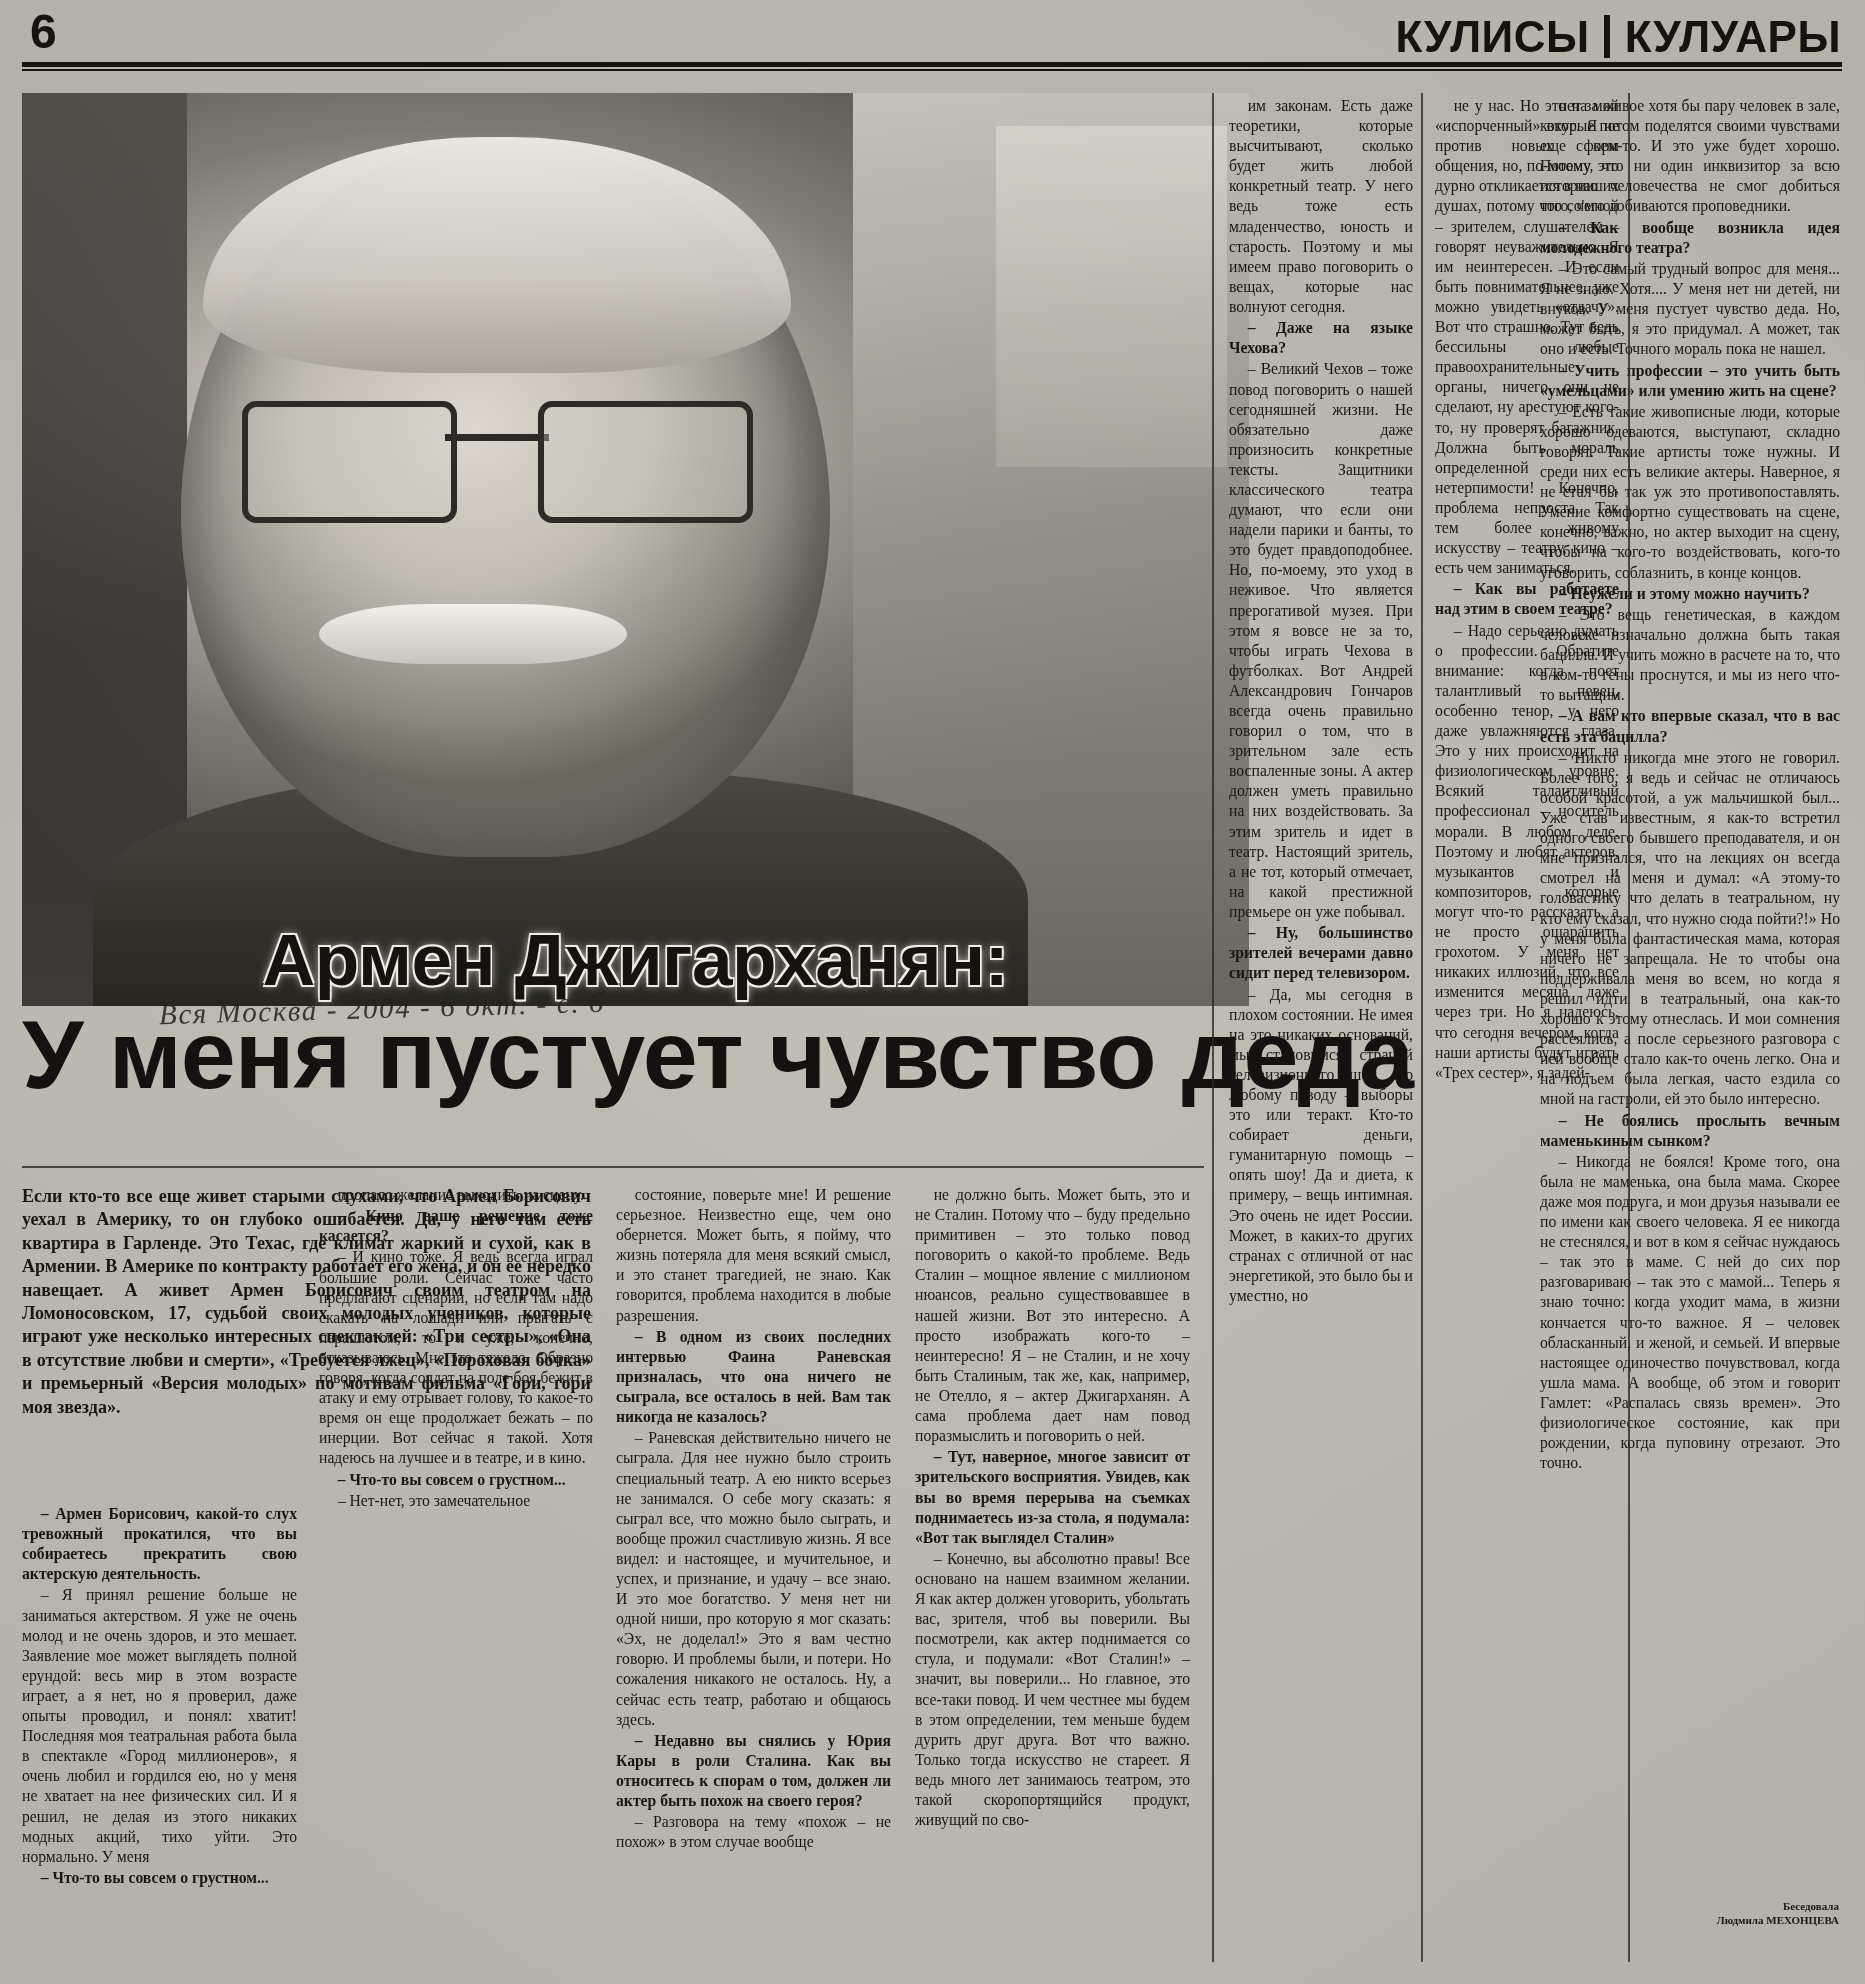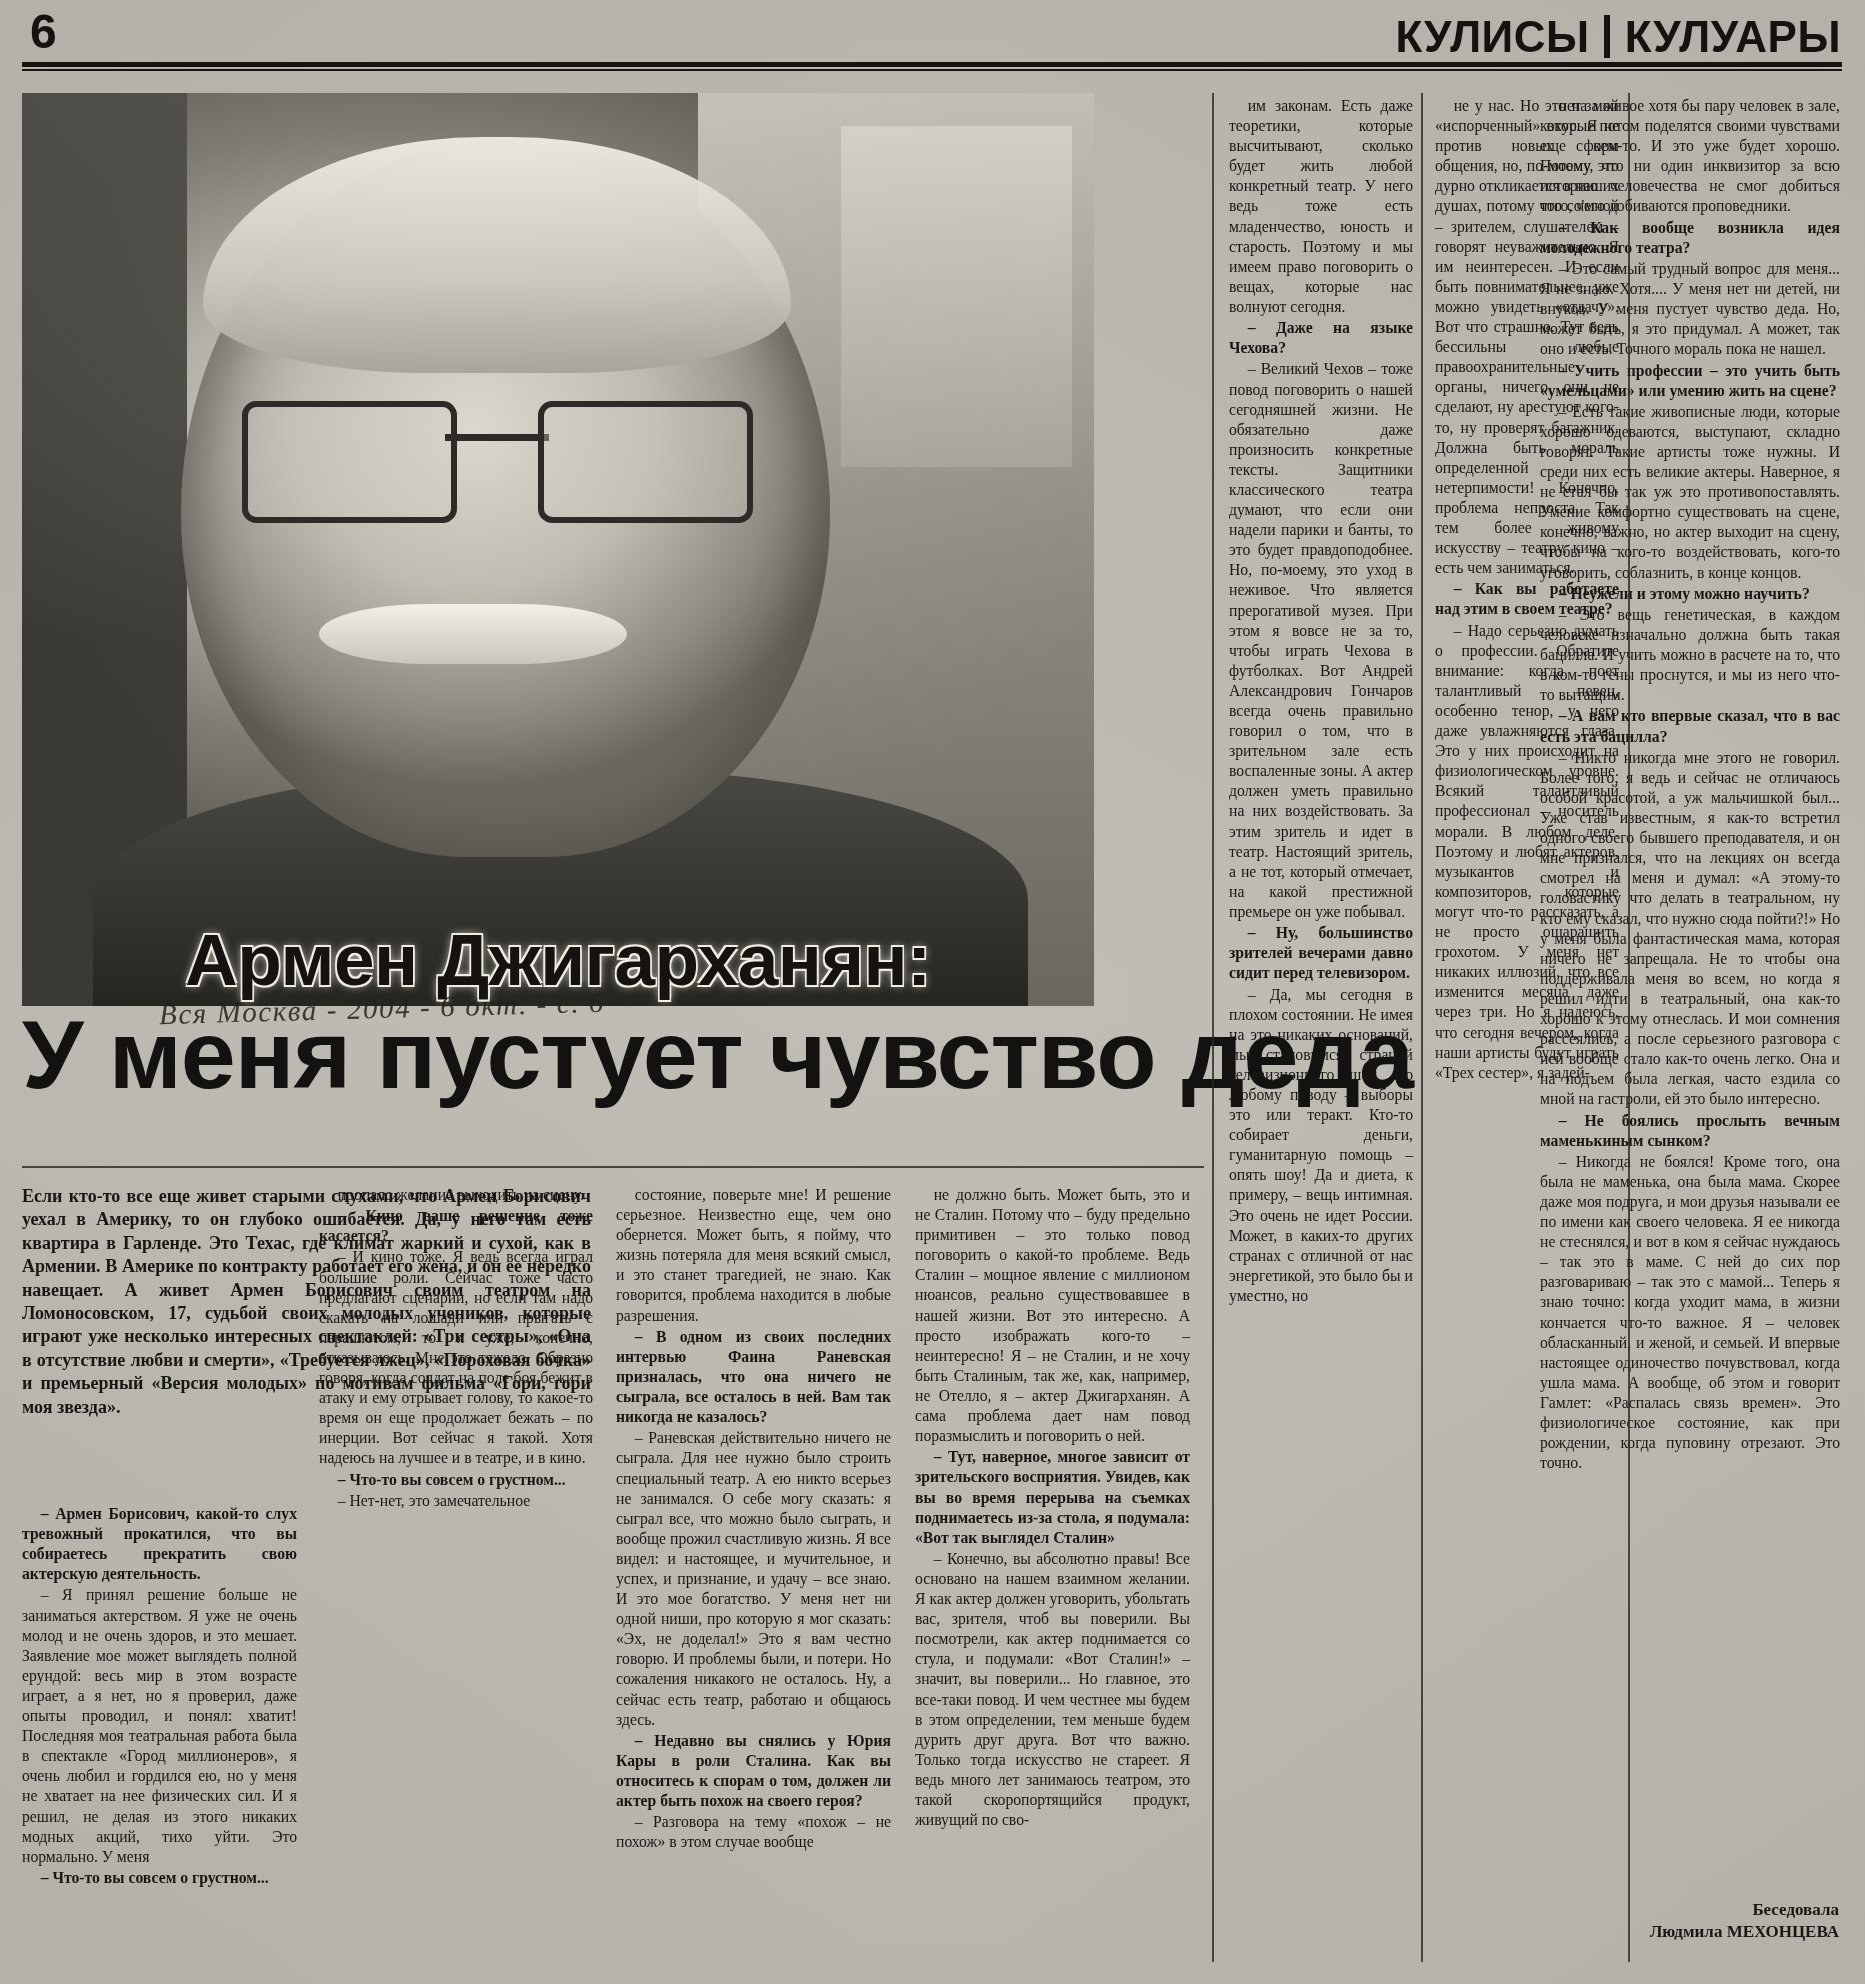--- a/index.html
+++ b/index.html
@@ -73,21 +73,21 @@
     height: 43px;
     background: #15120f;
     margin: 0 14.3px;
   }
 
   
   .photo-block {
     position: absolute;
     left: 22px;
     top: 93px;
-    width: 1072px;
+    width: 1227px;
     height: 913px;
     background: #8f8d88;
     overflow: hidden;
   }
   .photo-bg {
     position: absolute;
     inset: 0;
     background:
       radial-gradient(ellipse 70% 55% at 34% 38%, #d6d2c9 0%, #b4b0a7 32%, #7e7b74 62%, #4a4843 100%),
       linear-gradient(120deg, #6f6d68 0%, #9b9891 40%, #5e5c57 100%);
@@ -256,21 +256,21 @@
     font-weight: bold;
   }
   .lead {
     font-weight: bold;
     font-size: 18px;
     line-height: 1.3;
   }
   .signoff {
     text-align: right;
     font-weight: bold;
-    font-size: 17px;
+    font-size: 11px;
     line-height: 1.3;
     margin-top: 7.7px;
   }
 </style>
 </head>
 <body>
 
 <div class="page">
 
   <div class="masthead">

